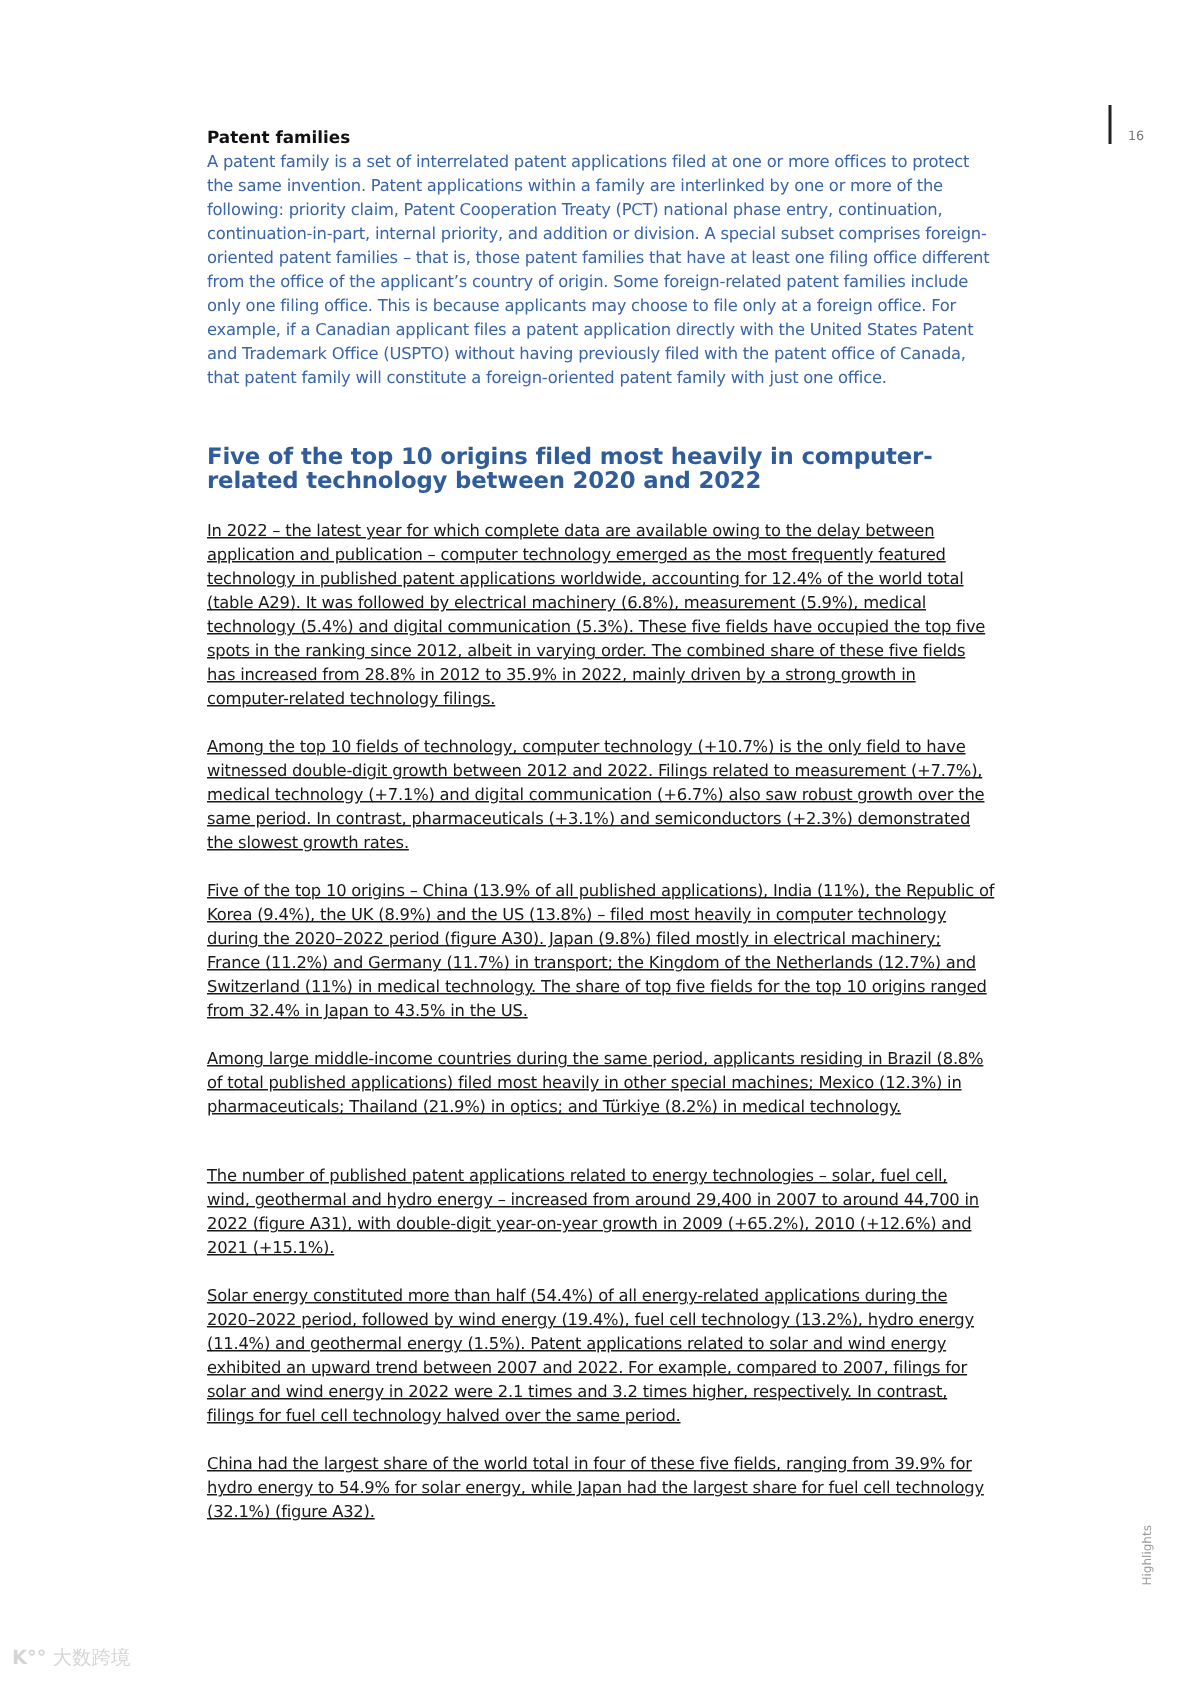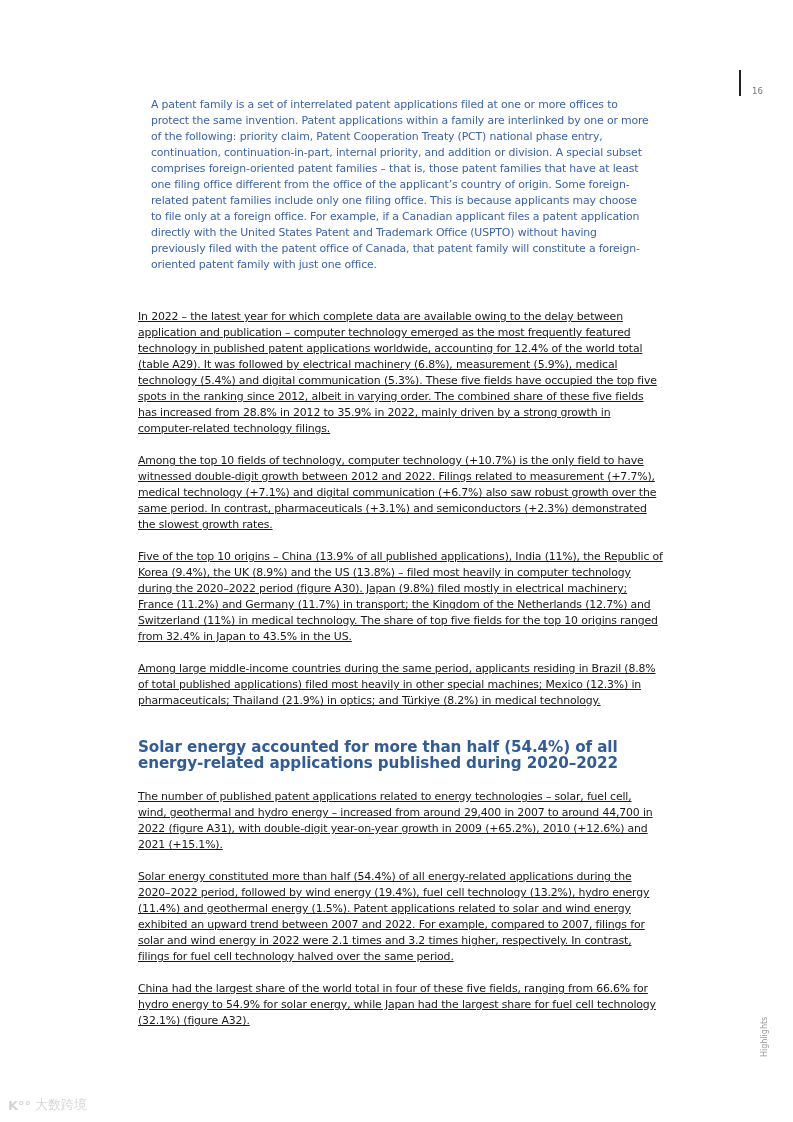--- a/index.html
+++ b/index.html
@@ -1,20 +1,20 @@
 <!DOCTYPE html>
 <html><head>
   <meta charset="utf-8">
   <style>
     html, body { margin: 0; padding: 0; background: #ffffff; }
     body { width: 793px; height: 1122px; position: relative; overflow: hidden; font-family: "DejaVu Sans", sans-serif; }
     .page { position: absolute; left: 0; top: 0; width: 793px; height: 1122px; }
     .content { position: absolute; left: 138px; top: 84px; width: 525px; }
     .box-title { font-family: "DejaVu Sans", sans-serif; font-weight: bold; font-size: 11.2px; color: #111; line-height: 16px; margin: 0; }
-    .box-text { font-size: 10.9px; color: #3a65a8; line-height: 16px; margin: 13px; letter-spacing: -0.15px; }
+    .box-text { font-size: 10.9px; color: #3a65a8; line-height: 16px; margin: 0; letter-spacing: -0.15px; }
     h2 { font-family: "DejaVu Sans", sans-serif; font-weight: bold; font-size: 15.2px; line-height: 16px; color: #305d99; margin: 0; letter-spacing: -0.1px; }
     .sec1 { margin-top: 36px; }
     .sec2 { margin-top: 30px; }
     .sec-body { margin-top: 18px; }
     p.body { font-size: 10.9px; color: #1a1a1a; line-height: 16px; margin: 0 0 16px 0; letter-spacing: -0.15px; text-decoration: underline; }
     .page-rule { position: absolute; left: 739px; top: 70px; width: 1.5px; height: 26px; background: #222; }
     .page-num { position: absolute; left: 752px; top: 86px; font-size: 8.5px; color: #777; }
     .side-label { position: absolute; left: 760px; top: 1057px; font-size: 8px; color: #999; transform: rotate(-90deg); transform-origin: left top; white-space: nowrap; }
     .watermark { position: absolute; left: 8px; top: 1096px; display: flex; align-items: center; gap: 4px; opacity: 0.35; color: #888; font-size: 13px; }
     .wm-logo { font-weight: bold; font-size: 13px; }
@@ -23,38 +23,39 @@
 <body>
 
 <div class="page">
 
   <div class="page-rule"></div>
   <div class="page-num">16</div>
 
   <div class="content">
 
     <div>
+      <p class="box-title">Patent families</p>
       <p class="box-text">A patent family is a set of interrelated patent applications filed at one or more offices to protect the same invention. Patent applications within a family are interlinked by one or more of the following: priority claim, Patent Cooperation Treaty (PCT) national phase entry, continuation, continuation-in-part, internal priority, and addition or division. A special subset comprises foreign-oriented patent families – that is, those patent families that have at least one filing office different from the office of the applicant’s country of origin. Some foreign-related patent families include only one filing office. This is because applicants may choose to file only at a foreign office. For example, if a Canadian applicant files a patent application directly with the United States Patent and Trademark Office (USPTO) without having previously filed with the patent office of Canada, that patent family will constitute a foreign-oriented patent family with just one office.</p>
     </div>
 
     <div class="sec1">
+      <h2>Five of the top 10 origins filed most heavily in computer-related technology between 2020 and 2022</h2>
       <div class="sec-body">
         <p class="body">In 2022 – the latest year for which complete data are available owing to the delay between application and publication – computer technology emerged as the most frequently featured technology in published patent applications worldwide, accounting for 12.4% of the world total (table A29). It was followed by electrical machinery (6.8%), measurement (5.9%), medical technology (5.4%) and digital communication (5.3%). These five fields have occupied the top five spots in the ranking since 2012, albeit in varying order. The combined share of these five fields has increased from 28.8% in 2012 to 35.9% in 2022, mainly driven by a strong growth in computer-related technology filings.</p>
         <p class="body">Among the top 10 fields of technology, computer technology (+10.7%) is the only field to have witnessed double-digit growth between 2012 and 2022. Filings related to measurement (+7.7%), medical technology (+7.1%) and digital communication (+6.7%) also saw robust growth over the same period. In contrast, pharmaceuticals (+3.1%) and semiconductors (+2.3%) demonstrated the slowest growth rates.</p>
         <p class="body">Five of the top 10 origins – China (13.9% of all published applications), India (11%), the Republic of Korea (9.4%), the UK (8.9%) and the US (13.8%) – filed most heavily in computer technology during the 2020–2022 period (figure A30). Japan (9.8%) filed mostly in electrical machinery; France (11.2%) and Germany (11.7%) in transport; the Kingdom of the Netherlands (12.7%) and Switzerland (11%) in medical technology. The share of top five fields for the top 10 origins ranged from 32.4% in Japan to 43.5% in the US.</p>
         <p class="body">Among large middle-income countries during the same period, applicants residing in Brazil (8.8% of total published applications) filed most heavily in other special machines; Mexico (12.3%) in pharmaceuticals; Thailand (21.9%) in optics; and Türkiye (8.2%) in medical technology.</p>
       </div>
     </div>
 
     <div class="sec2">
-      <h2>Solar energy accounted for more than half (54.4%) of all energy-related applications published during 2020–2022</h2>
       <div class="sec-body">
         <p class="body">The number of published patent applications related to energy technologies – solar, fuel cell, wind, geothermal and hydro energy – increased from around 29,400 in 2007 to around 44,700 in 2022 (figure A31), with double-digit year-on-year growth in 2009 (+65.2%), 2010 (+12.6%) and 2021 (+15.1%).</p>
         <p class="body">Solar energy constituted more than half (54.4%) of all energy-related applications during the 2020–2022 period, followed by wind energy (19.4%), fuel cell technology (13.2%), hydro energy (11.4%) and geothermal energy (1.5%). Patent applications related to solar and wind energy exhibited an upward trend between 2007 and 2022. For example, compared to 2007, filings for solar and wind energy in 2022 were 2.1 times and 3.2 times higher, respectively. In contrast, filings for fuel cell technology halved over the same period.</p>
-        <p class="body">China had the largest share of the world total in four of these five fields, ranging from 66.6% for hydro energy to 54.9% for solar energy, while Japan had the largest share for fuel cell technology (32.1%) (figure A32).</p>
+        <p class="body">China had the largest share of the world total in four of these five fields, ranging from 39.9% for hydro energy to 54.9% for solar energy, while Japan had the largest share for fuel cell technology (32.1%) (figure A32).</p>
       </div>
     </div>
 
   </div>
 
   <div class="side-label">Highlights</div>
 
   <div class="watermark">
     <span class="wm-logo">K°°</span>
     <span>大数跨境</span>

